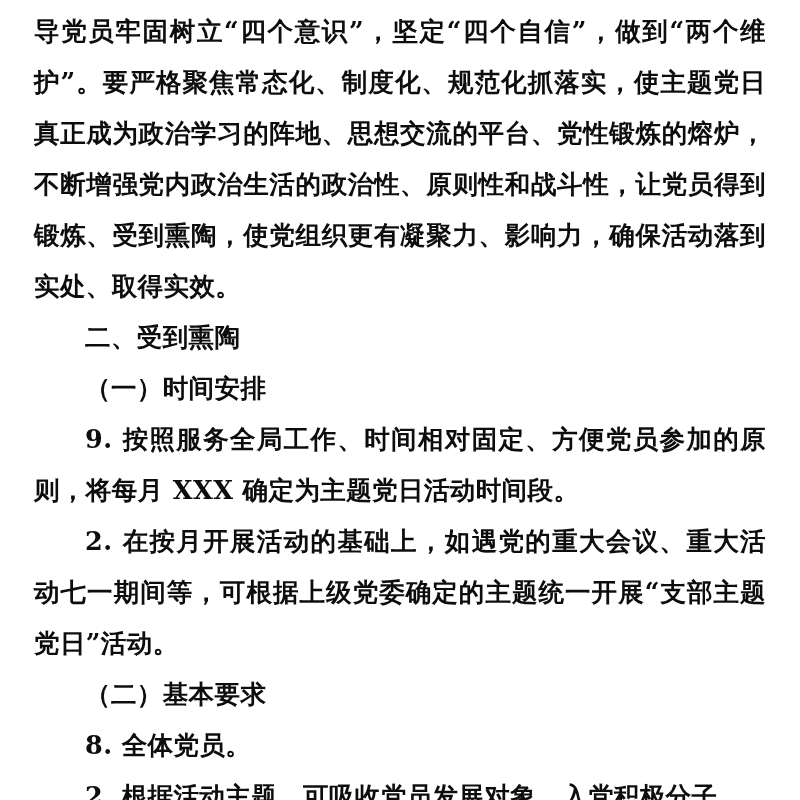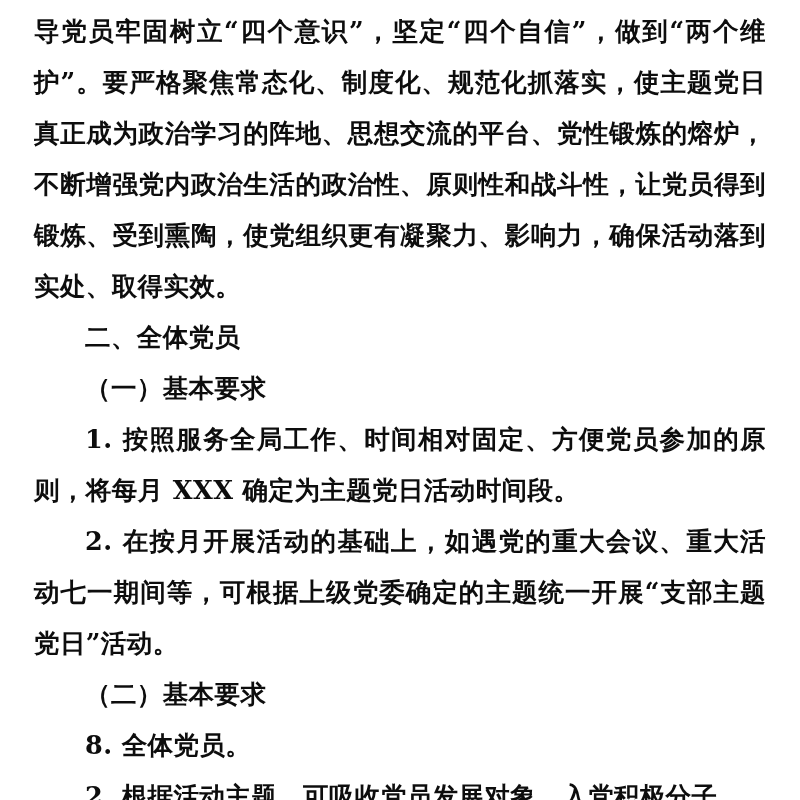--- a/index.html
+++ b/index.html
@@ -37,21 +37,21 @@
   p.indent {
     text-indent: 2em;
   }
 </style>
 </head>
 <body>
 
 <div class="page">
   <div class="doc-body">
     <p class="cont">导党员牢固树立“四个意识”，坚定“四个自信”，做到“两个维护”。要严格聚焦常态化、制度化、规范化抓落实，使主题党日真正成为政治学习的阵地、思想交流的平台、党性锻炼的熔炉，不断增强党内政治生活的政治性、原则性和战斗性，让党员得到锻炼、受到熏陶，使党组织更有凝聚力、影响力，确保活动落到实处、取得实效。</p>
-    <p class="indent">二、全体党员</p>
-    <p class="indent">（一）基本要求</p>
-    <p class="indent">1. 按照服务全局工作、时间相对固定、方便党员参加的原则，将每月 XXX 确定为主题党日活动时间段。</p>
+    <p class="indent">二、受到熏陶</p>
+    <p class="indent">（一）时间安排</p>
+    <p class="indent">9. 按照服务全局工作、时间相对固定、方便党员参加的原则，将每月 XXX 确定为主题党日活动时间段。</p>
     <p class="indent">2. 在按月开展活动的基础上，如遇党的重大会议、重大活动七一期间等，可根据上级党委确定的主题统一开展“支部主题党日”活动。</p>
     <p class="indent">（二）基本要求</p>
     <p class="indent">8. 全体党员。</p>
     <p class="indent">2. 根据活动主题，可吸收党员发展对象、入党积极分子、</p>
   </div>
 </div>
 
 </body></html>

